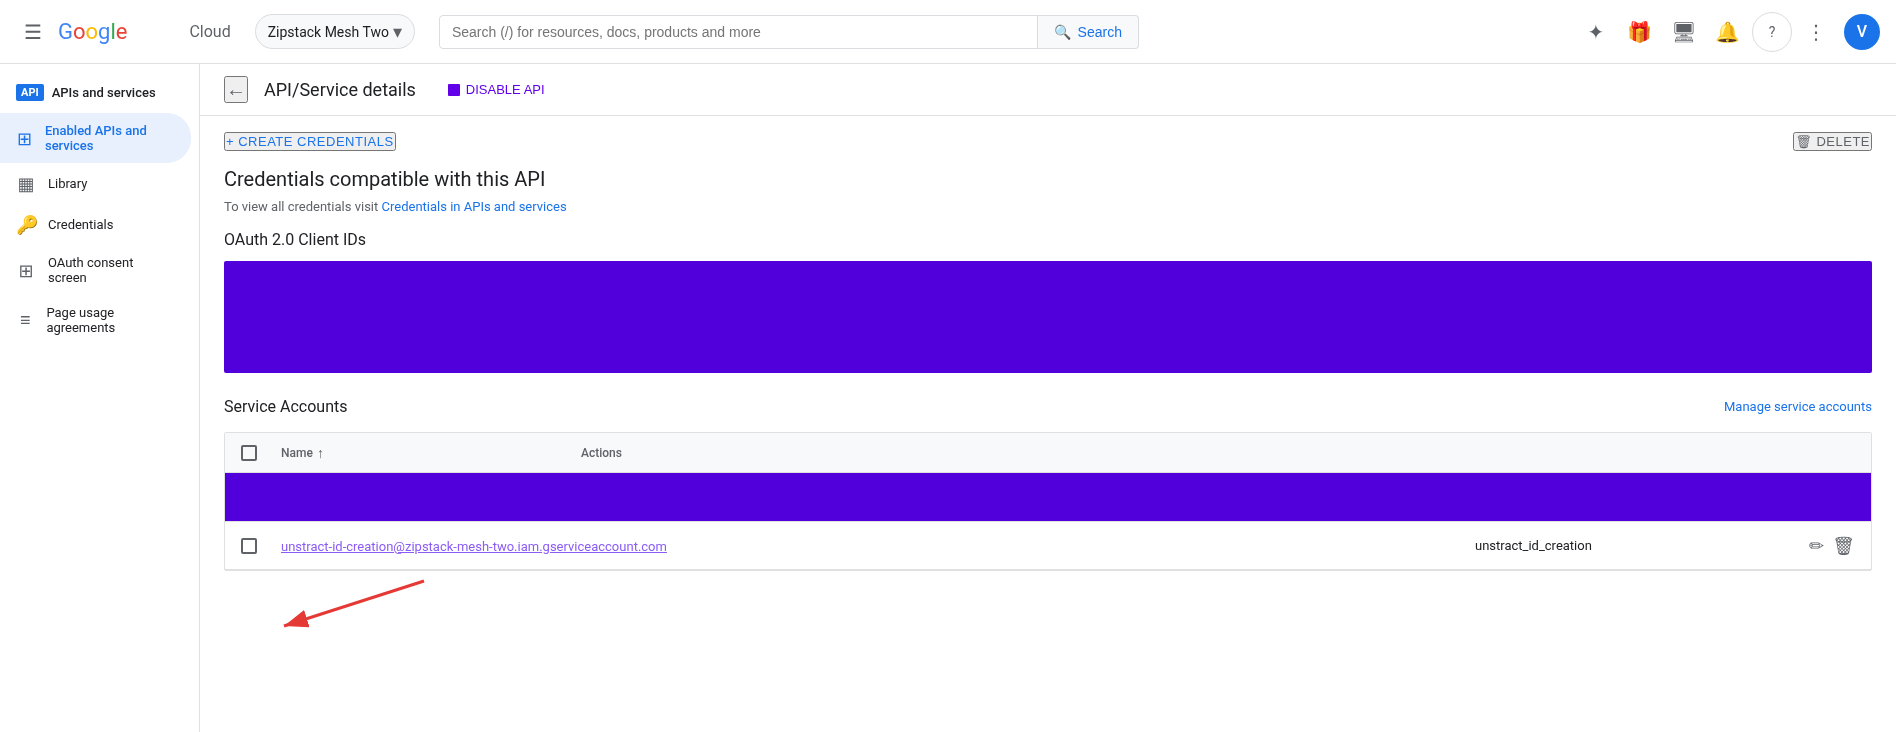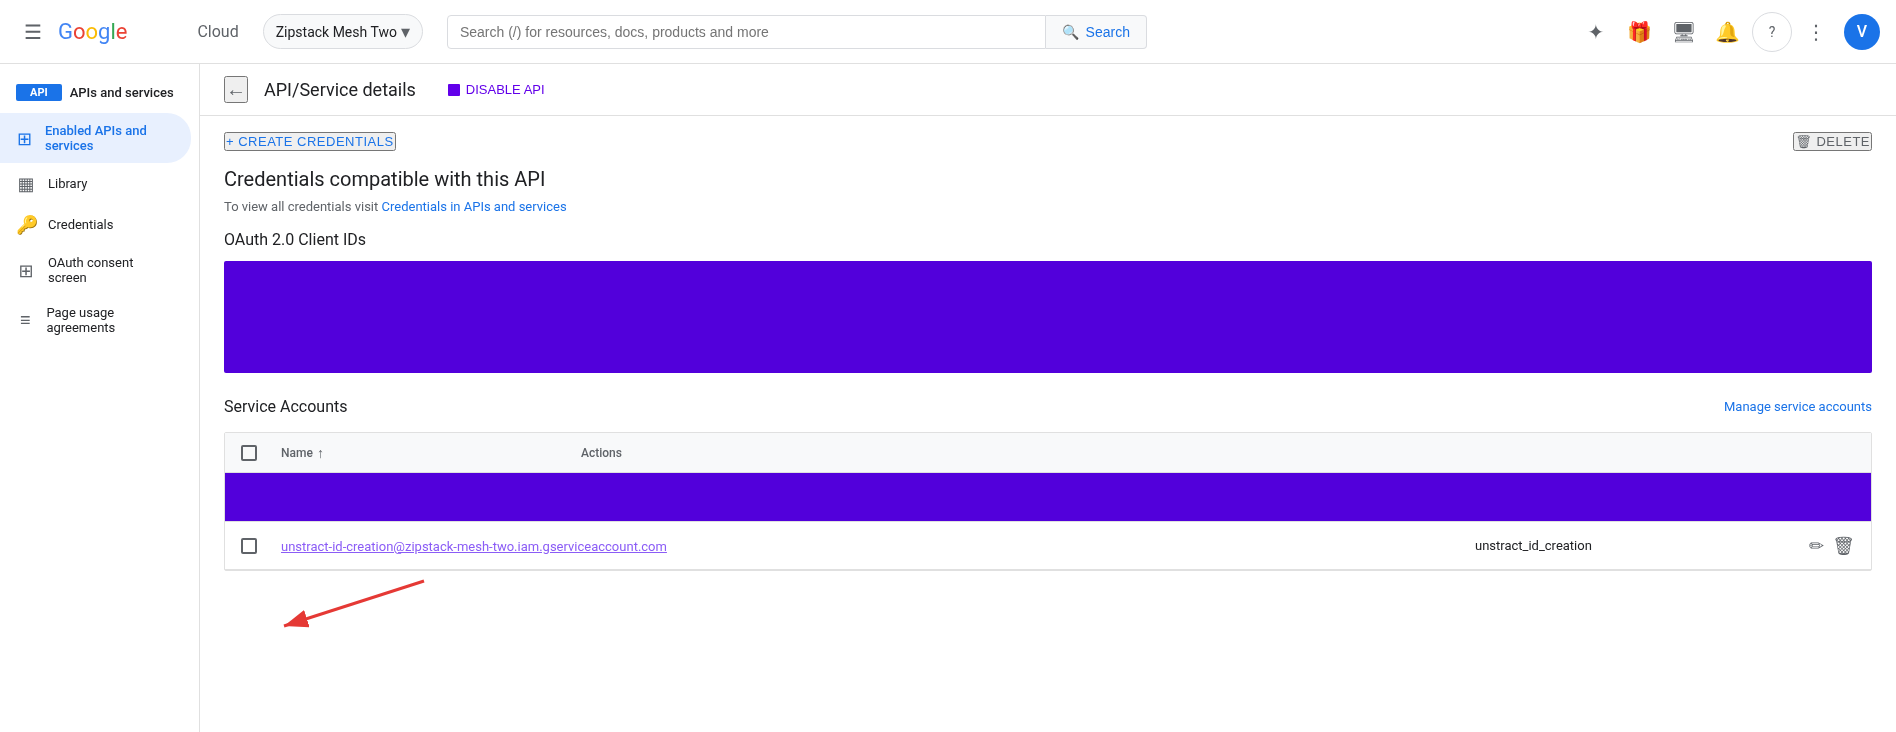--- a/index.html
+++ b/index.html
@@ -26,21 +26,21 @@
     .hamburger-icon {
       cursor: pointer;
       font-size: 20px;
       color: #5f6368;
       padding: 8px;
       border-radius: 50%;
     }
     .google-cloud-logo {
       display: flex;
       align-items: center;
-      gap: 20px;
+      gap: 12px;
     }
     .logo-cloud {
       font-size: 16px;
       color: #5f6368;
       font-weight: 400;
       margin-left: 46px;
     }
     .project-selector {
       display: flex;
       align-items: center;
@@ -146,21 +146,21 @@
     .sidebar-title {
       font-size: 13px;
       font-weight: 500;
       color: #202124;
     }
     .sidebar-api-badge {
       background: #1a73e8;
       color: #fff;
       font-size: 11px;
       font-weight: 700;
-      padding: 2px 14px;
+      padding: 2px 5px;
       border-radius: 2px;
     }
     .sidebar-item {
       display: flex;
       align-items: center;
       gap: 12px;
       padding: 10px 16px;
       cursor: pointer;
       font-size: 13px;
       color: #202124;

